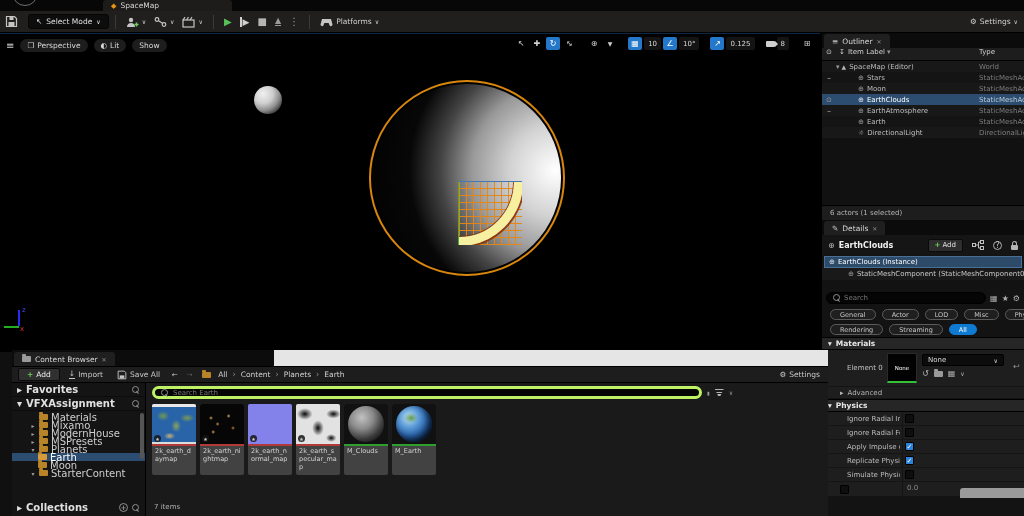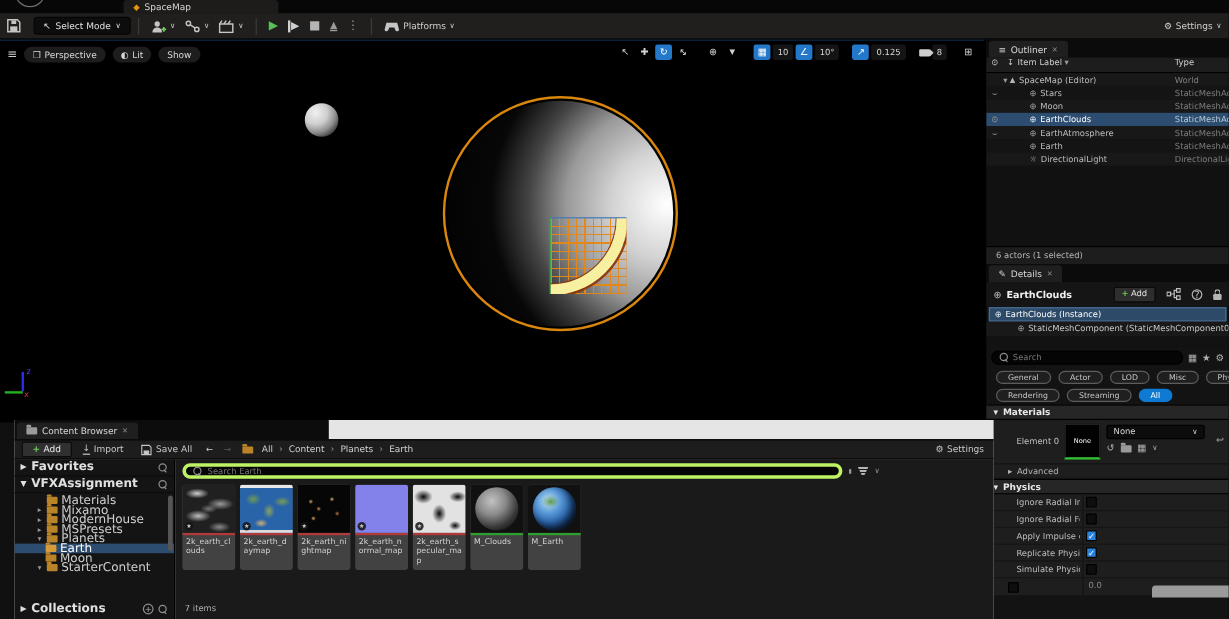--- a/index.html
+++ b/index.html
@@ -605,27 +605,20 @@
           <div id="cb-search">
             <i class="sic"></i>
             <input placeholder="Search Earth" style="">
           </div>
           <i class="ic g-vbar" style="color:#9a9a9a"></i>
           <i class="funnel"></i>
           <i class="ic g-dd" style="color:#9a9a9a"></i>
         </div>
         <div id="tiles">
           <div class="tile">
-            <div class="thumb t-clouds">
-                <span class="badge ic g-star"></span>
-              </div>
-            <div class="ustrip tex"></div>
-            <div class="tlabel">2k_earth_clouds</div>
-          </div>
-          <div class="tile">
             <div class="thumb t-day">
                 <span class="badge ic g-star"></span>
               </div>
             <div class="ustrip tex"></div>
             <div class="tlabel">2k_earth_daymap</div>
           </div>
           <div class="tile">
             <div class="thumb t-night">
                 <span class="badge ic g-star"></span>
               </div>

